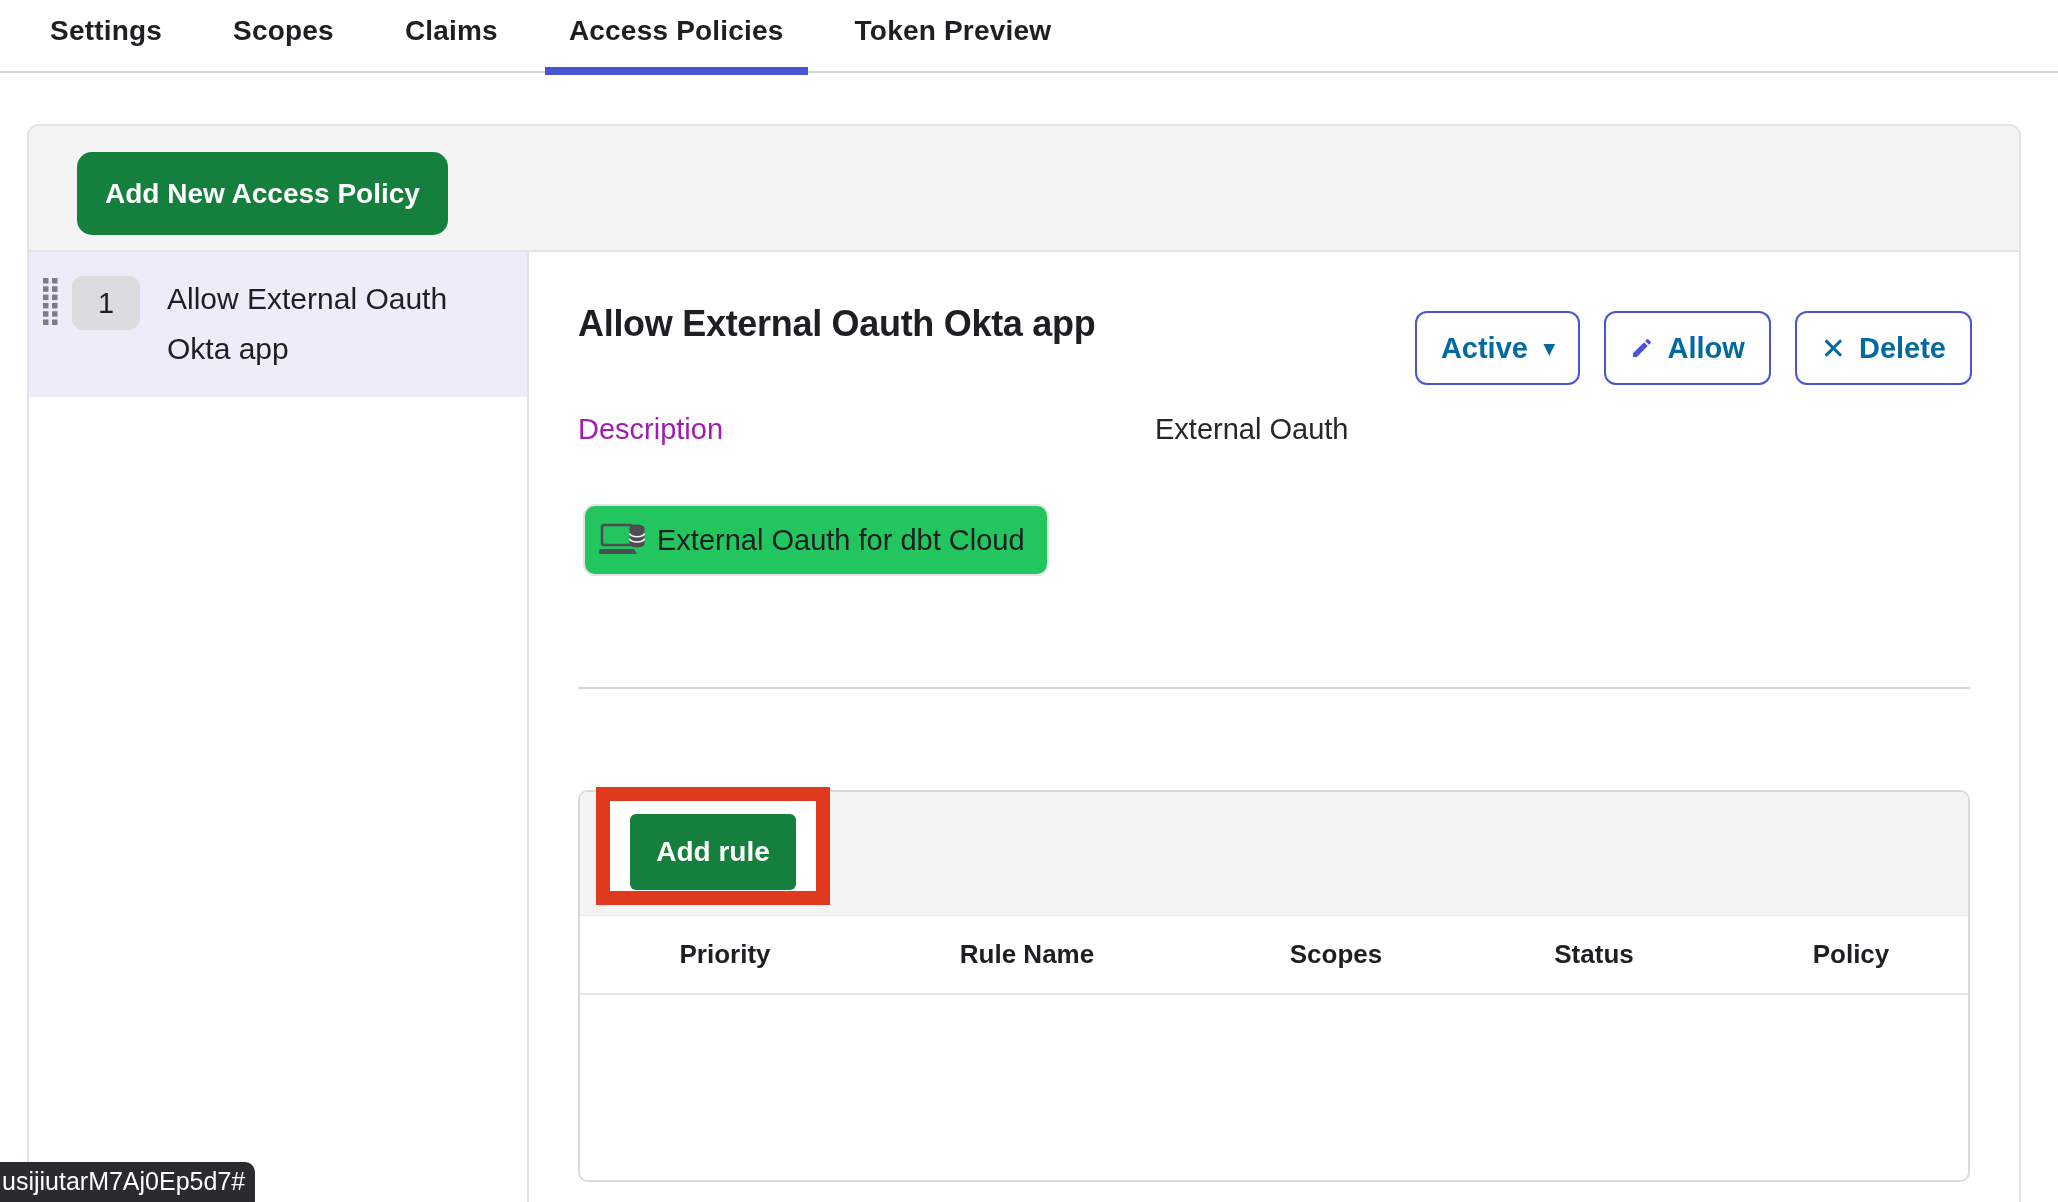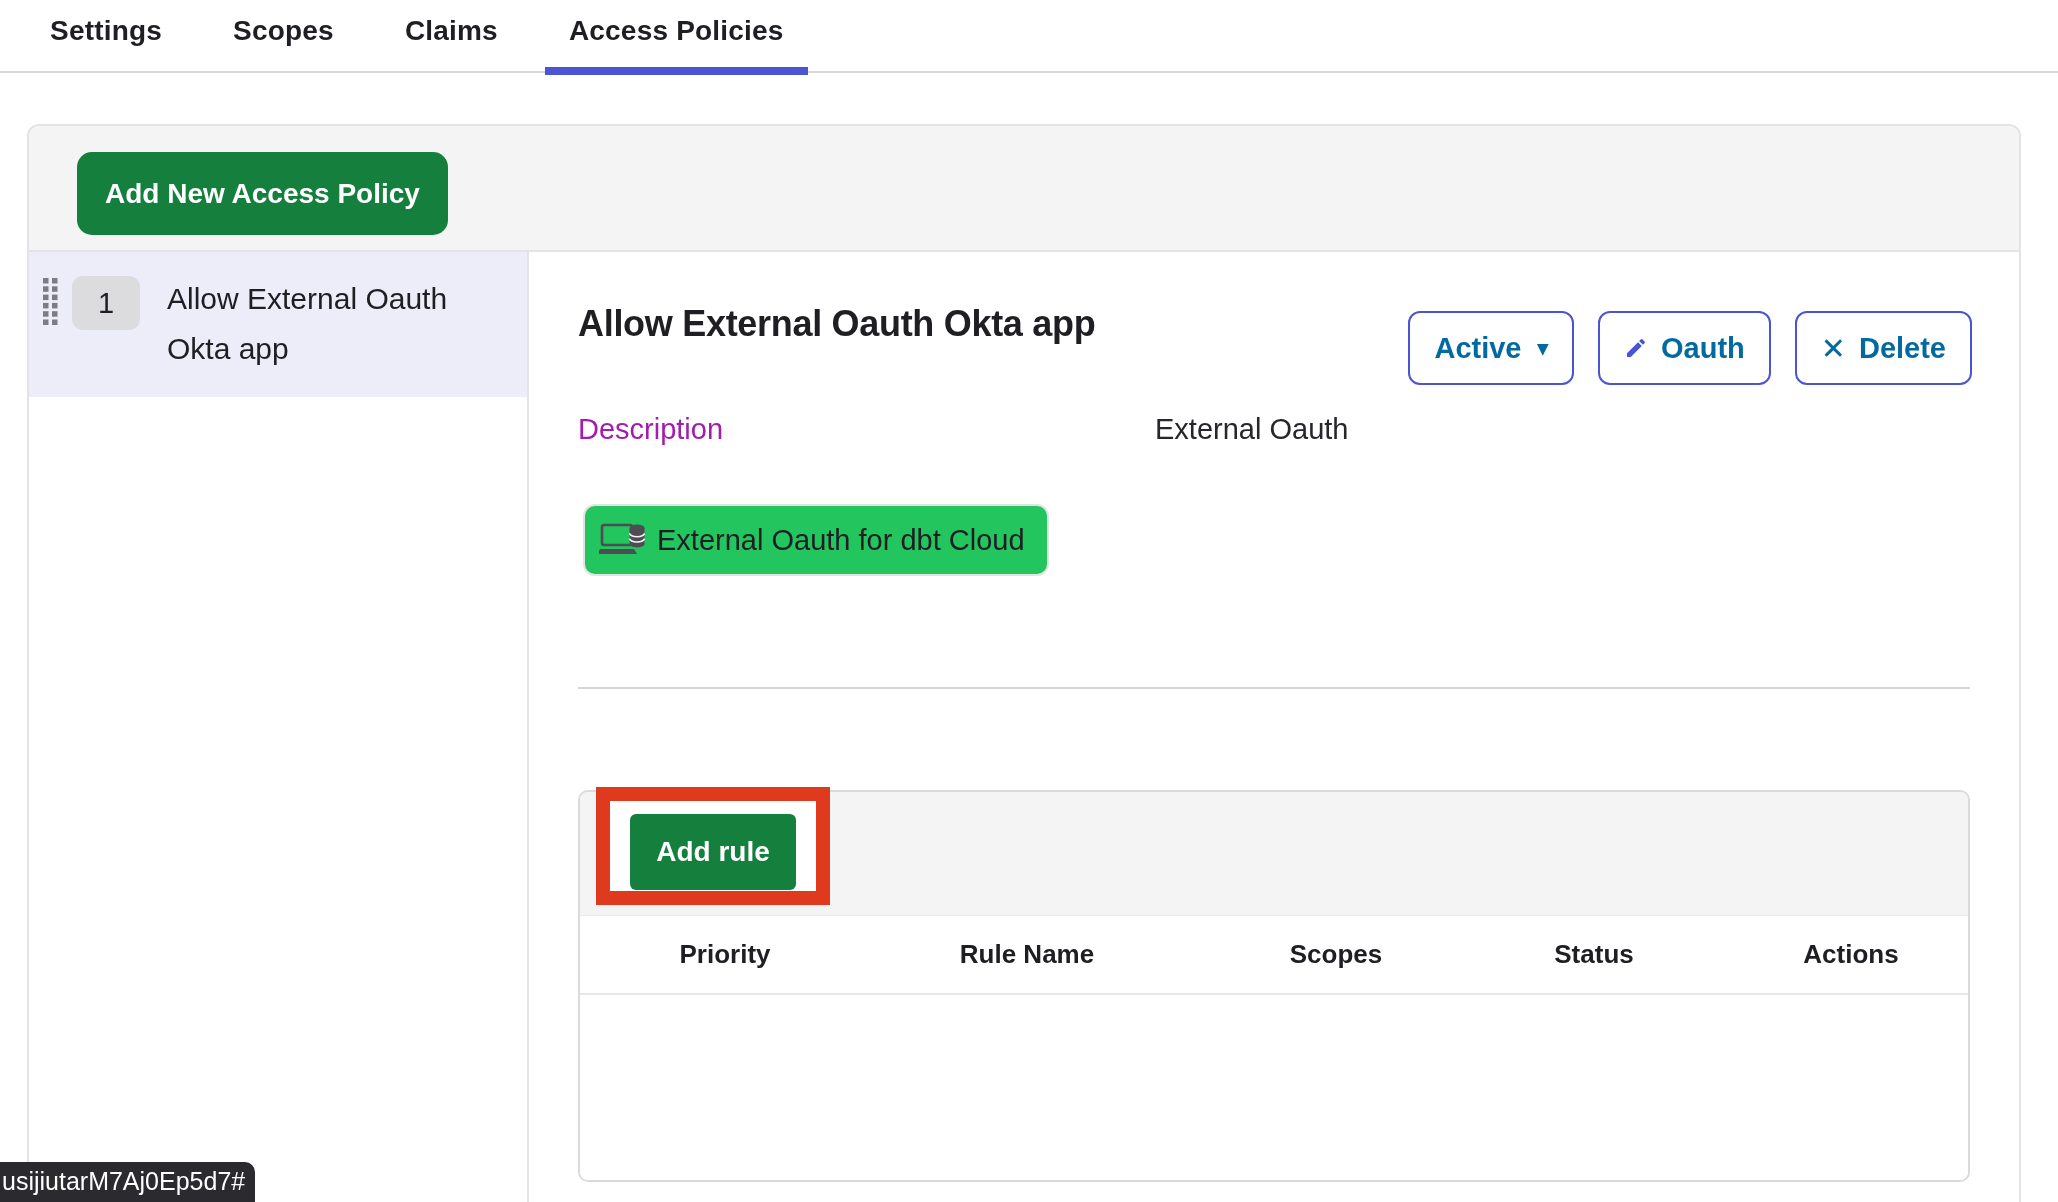--- a/index.html
+++ b/index.html
@@ -88,20 +88,21 @@
 </head>
 <body>
 
 <div class="page">
 
   <nav class="tabbar">
     <div class="tab">Settings</div>
     <div class="tab">Scopes</div>
     <div class="tab">Claims</div>
     <div class="tab active">Access Policies</div>
+    <div class="tab">Token Preview</div>
   </nav>
 
   <div class="card">
 
     <div class="toolbar">
       <button class="btn-primary add-policy-btn">Add New Access Policy</button>
     </div>
 
     <div class="split">
 
@@ -136,21 +137,21 @@
             <button class="btn-outline">
               <span>Active</span>
               <span class="caret">▾</span>
             </button>
             <button class="btn-outline">
               <span>
                 <svg width="24" height="24" viewBox="0 0 24 24" fill="#4b54d2">
                   <path d="M3 17.25V21h3.75L17.81 9.94l-3.75-3.75L3 17.25zM20.71 7.04a1 1 0 0 0 0-1.41l-2.34-2.34a1 1 0 0 0-1.41 0l-1.83 1.83 3.75 3.75 1.83-1.83z"></path>
                 </svg>
               </span>
-              <span>Oauth</span>
+              <span>Allow</span>
             </button>
             <button class="btn-outline">
               <span class="x-icon">✕</span>
               <span>Delete</span>
             </button>
           </div>
         </div>
 
         <div class="def-row first">
           <div class="def-label">Description</div>
@@ -186,21 +187,21 @@
           <div class="rules-header">
             <div class="annotation-rect">
               <button class="btn-primary add-rule-btn">Add rule</button>
             </div>
           </div>
           <div class="rules-thead">
             <div class="th c0">Priority</div>
             <div class="th c1">Rule Name</div>
             <div class="th c2">Scopes</div>
             <div class="th c3">Status</div>
-            <div class="th c4">Actions</div>
+            <div class="th c4">Policy</div>
           </div>
           <div class="rules-tbody"></div>
         </div>
 
       </section>
     </div>
   </div>
 
   <div class="status-tooltip">usijiutarM7Aj0Ep5d7#</div>
 

